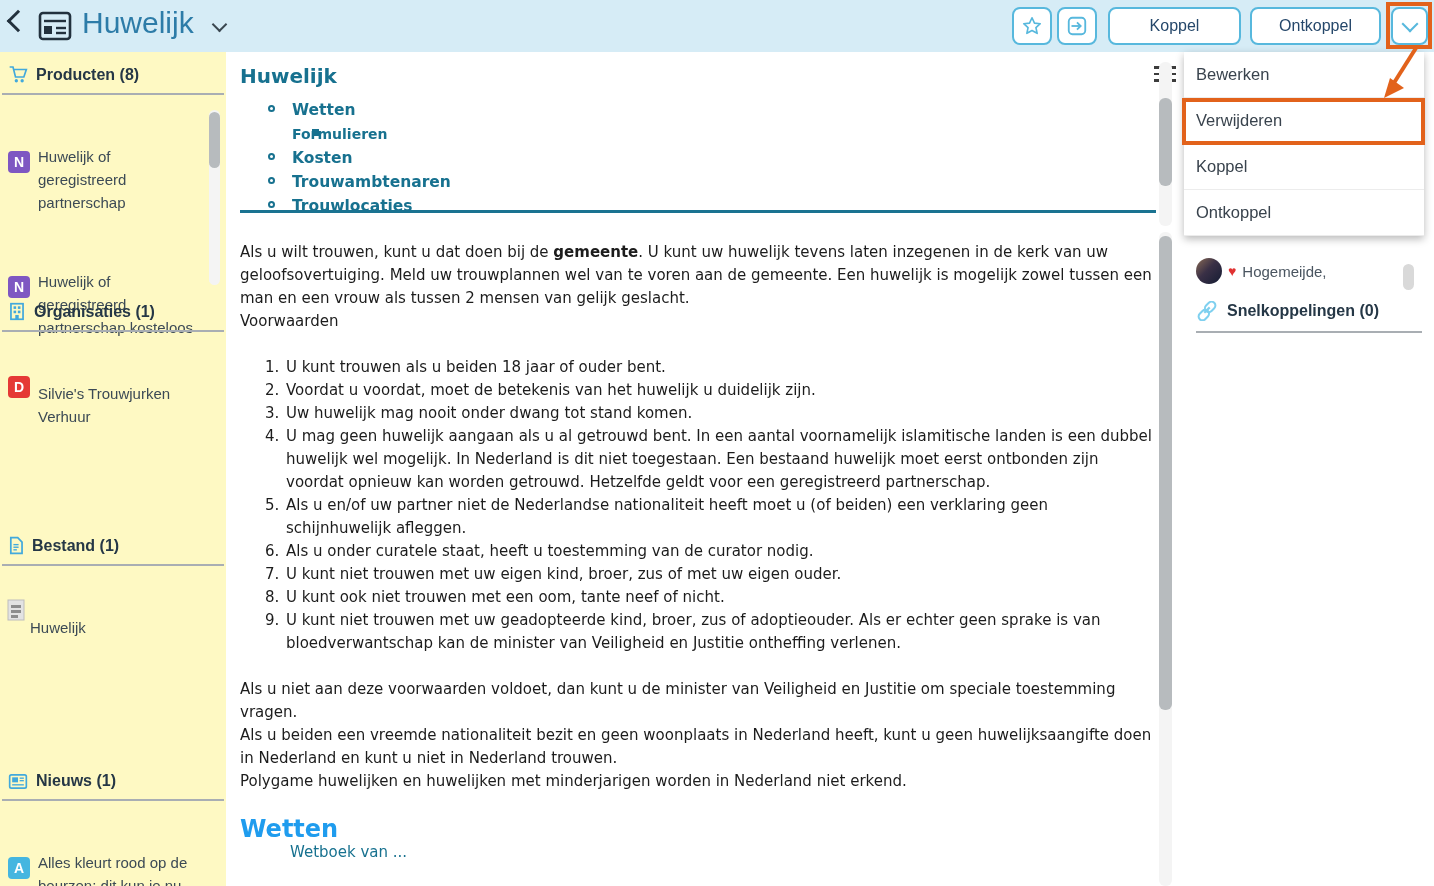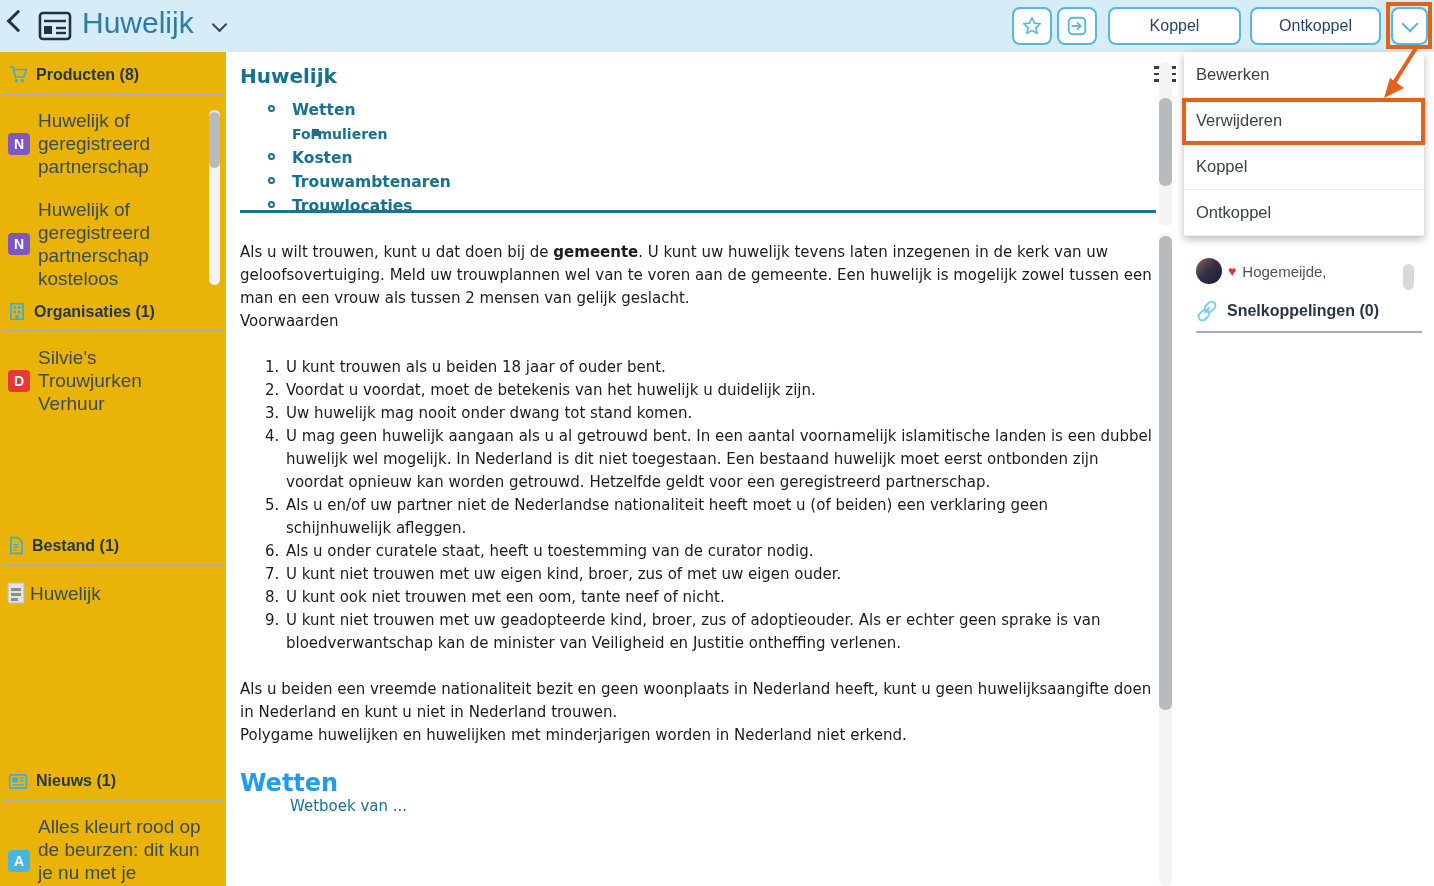--- a/index.html
+++ b/index.html
@@ -27,28 +27,28 @@
     transform:rotate(-45deg); margin-top:-5px; }
 
   
   .annot-box-btn { position:absolute; left:1386px; top:2px; width:46px; height:47px;
     border:4px solid #e2621b; z-index:30; pointer-events:none; }
   .annot-arrow { position:absolute; left:1360px; top:44px; z-index:30; pointer-events:none; }
   .annot-box-menu { position:absolute; left:-2px; top:46px; width:243px; height:47px;
     border:4px solid #e2621b; z-index:22; pointer-events:none; }
 
   
-  .sidebar { position:absolute; left:0; top:52px; width:226px; bottom:0; background:#eab308; }
+  .sidebar { position:absolute; left:0; top:52px; width:226px; bottom:0; background:#fef9c3; }
   .side-section { position:absolute; left:0; width:226px; }
   .side-head { display:flex; align-items:center; gap:8px; padding-left:8px;
     font-size:16px; font-weight:700; color:#253746; }
   .side-div { height:2px; background:#a9aeb3; margin:9px 2px 0 2px; }
   .side-items { padding:14px 0 0 0; }
   .side-item { display:flex; align-items:center; gap:8px; padding:0 0 20px 8px; cursor:pointer; }
-  .side-item-label { font-size:19px; line-height:23px; color:#3c4a55; width:162px; }
+  .side-item-label { font-size:15px; line-height:23px; color:#3c4a55; width:162px;margin-top:36px; }
   .badge { min-width:22px; width:22px; height:22px; border-radius:4px; color:#fff; font-weight:700;
     font-size:14px; display:flex; align-items:center; justify-content:center; }
   .scrollbar { position:absolute; border-radius:6px; background:#f4f4f4; }
   .scroll-thumb { position:absolute; border-radius:6px; background:#b7bbbe; }
 
   
   .content { position:absolute; left:240px; top:52px; width:916px; bottom:0; overflow:hidden; }
   .content-h1 { font-size:20px; font-weight:700; color:#17718f; margin-top:12px;
     font-family:"DejaVu Sans", sans-serif; }
   .toc-wrap { height:112px; overflow:hidden; margin-top:10px; }
@@ -264,20 +264,21 @@
         <li>Voordat u voordat, moet de betekenis van het huwelijk u duidelijk zijn.</li>
         <li>Uw huwelijk mag nooit onder dwang tot stand komen.</li>
         <li>U mag geen huwelijk aangaan als u al getrouwd bent. In een aantal voornamelijk islamitische landen is een dubbel huwelijk wel mogelijk. In Nederland is dit niet toegestaan. Een bestaand huwelijk moet eerst ontbonden zijn voordat opnieuw kan worden getrouwd. Hetzelfde geldt voor een geregistreerd partnerschap.</li>
         <li>Als u en/of uw partner niet de Nederlandse nationaliteit heeft moet u (of beiden) een verklaring geen schijnhuwelijk afleggen.</li>
         <li>Als u onder curatele staat, heeft u toestemming van de curator nodig.</li>
         <li>U kunt niet trouwen met uw eigen kind, broer, zus of met uw eigen ouder.</li>
         <li>U kunt ook niet trouwen met een oom, tante neef of nicht.</li>
         <li>U kunt niet trouwen met uw geadopteerde kind, broer, zus of adoptieouder. Als er echter geen sprake is van bloedverwantschap kan de minister van Veiligheid en Justitie ontheffing verlenen.</li>
       </ol>
       <div class="spacer"></div>
+      <p>Als u niet aan deze voorwaarden voldoet, dan kunt u de minister van Veiligheid en Justitie om speciale toestemming vragen.</p>
       <p>Als u beiden een vreemde nationaliteit bezit en geen woonplaats in Nederland heeft, kunt u geen huwelijksaangifte doen in Nederland en kunt u niet in Nederland trouwen.</p>
       <p>Polygame huwelijken en huwelijken met minderjarigen worden in Nederland niet erkend.</p>
       <div class="wetten-h2">Wetten</div>
       <div class="clip-line">
         <span>Wetboek van ...</span></div>
     </div>
   </div>
 
   <div class="hamburger">
     <div></div>

